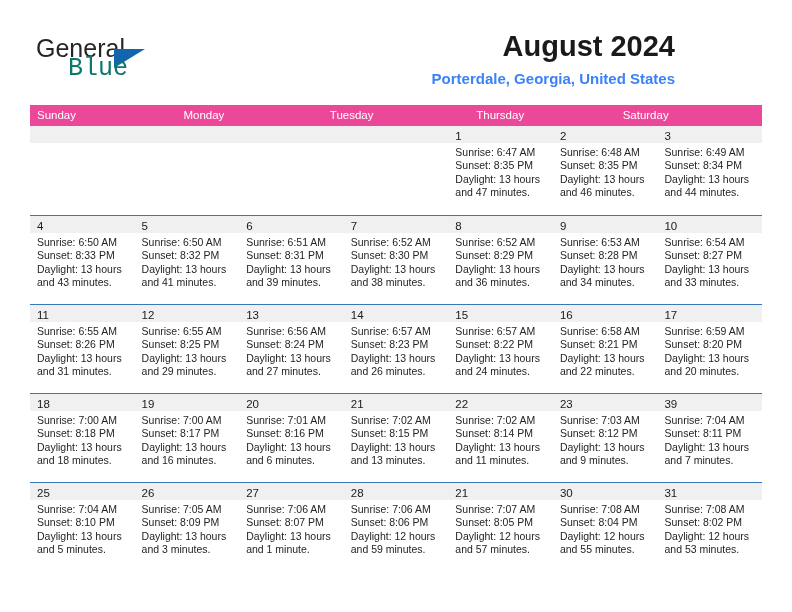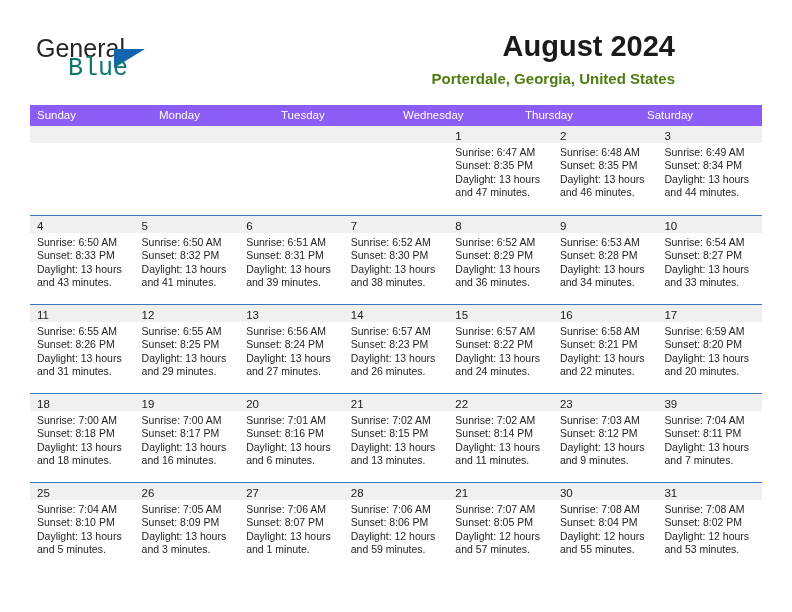--- a/index.html
+++ b/index.html
@@ -73,37 +73,37 @@
     font-weight: bold;
   }
   .cal-title {
     font-size: 29px;
     color: #1a1a1a;
     line-height: 36px;
     white-space: nowrap;
   }
   .cal-subtitle {
     font-size: 15px;
-    color: #4d7c0f;
+    color: #3b82f6;
     line-height: 22px;
     margin-top: 4px;
     white-space: nowrap;
   }
 
   
   .calendar {
     position: absolute;
     left: 30px;
     top: 105px;
     width: 732px;
   }
 
   .weekdays {
     display: flex;
-    background: #8b5cf6;
+    background: #ec4899;
     height: 21px;
     align-items: center;
   }
   .weekday {
     flex: 1 1 0;
     color: #ffffff;
     font-size: 11.5px;
     padding-left: 7px;
     box-sizing: border-box;
     line-height: 21px;
@@ -165,21 +165,20 @@
       <div class="cal-subtitle">Porterdale, Georgia, United States</div>
     </div>
   </div>
 
   <div class="calendar">
 
     <div class="weekdays">
       <div class="weekday">Sunday</div>
       <div class="weekday">Monday</div>
       <div class="weekday">Tuesday</div>
-      <div class="weekday">Wednesday</div>
       <div class="weekday">Thursday</div>
       <div class="weekday">Saturday</div>
     </div>
 
     <div class="week first">
       <div class="daycell empty">
         <div class="daynum-band"><span class="daynum"></span></div>
         <div class="dayinfo">
           <div></div>
           <div></div>

